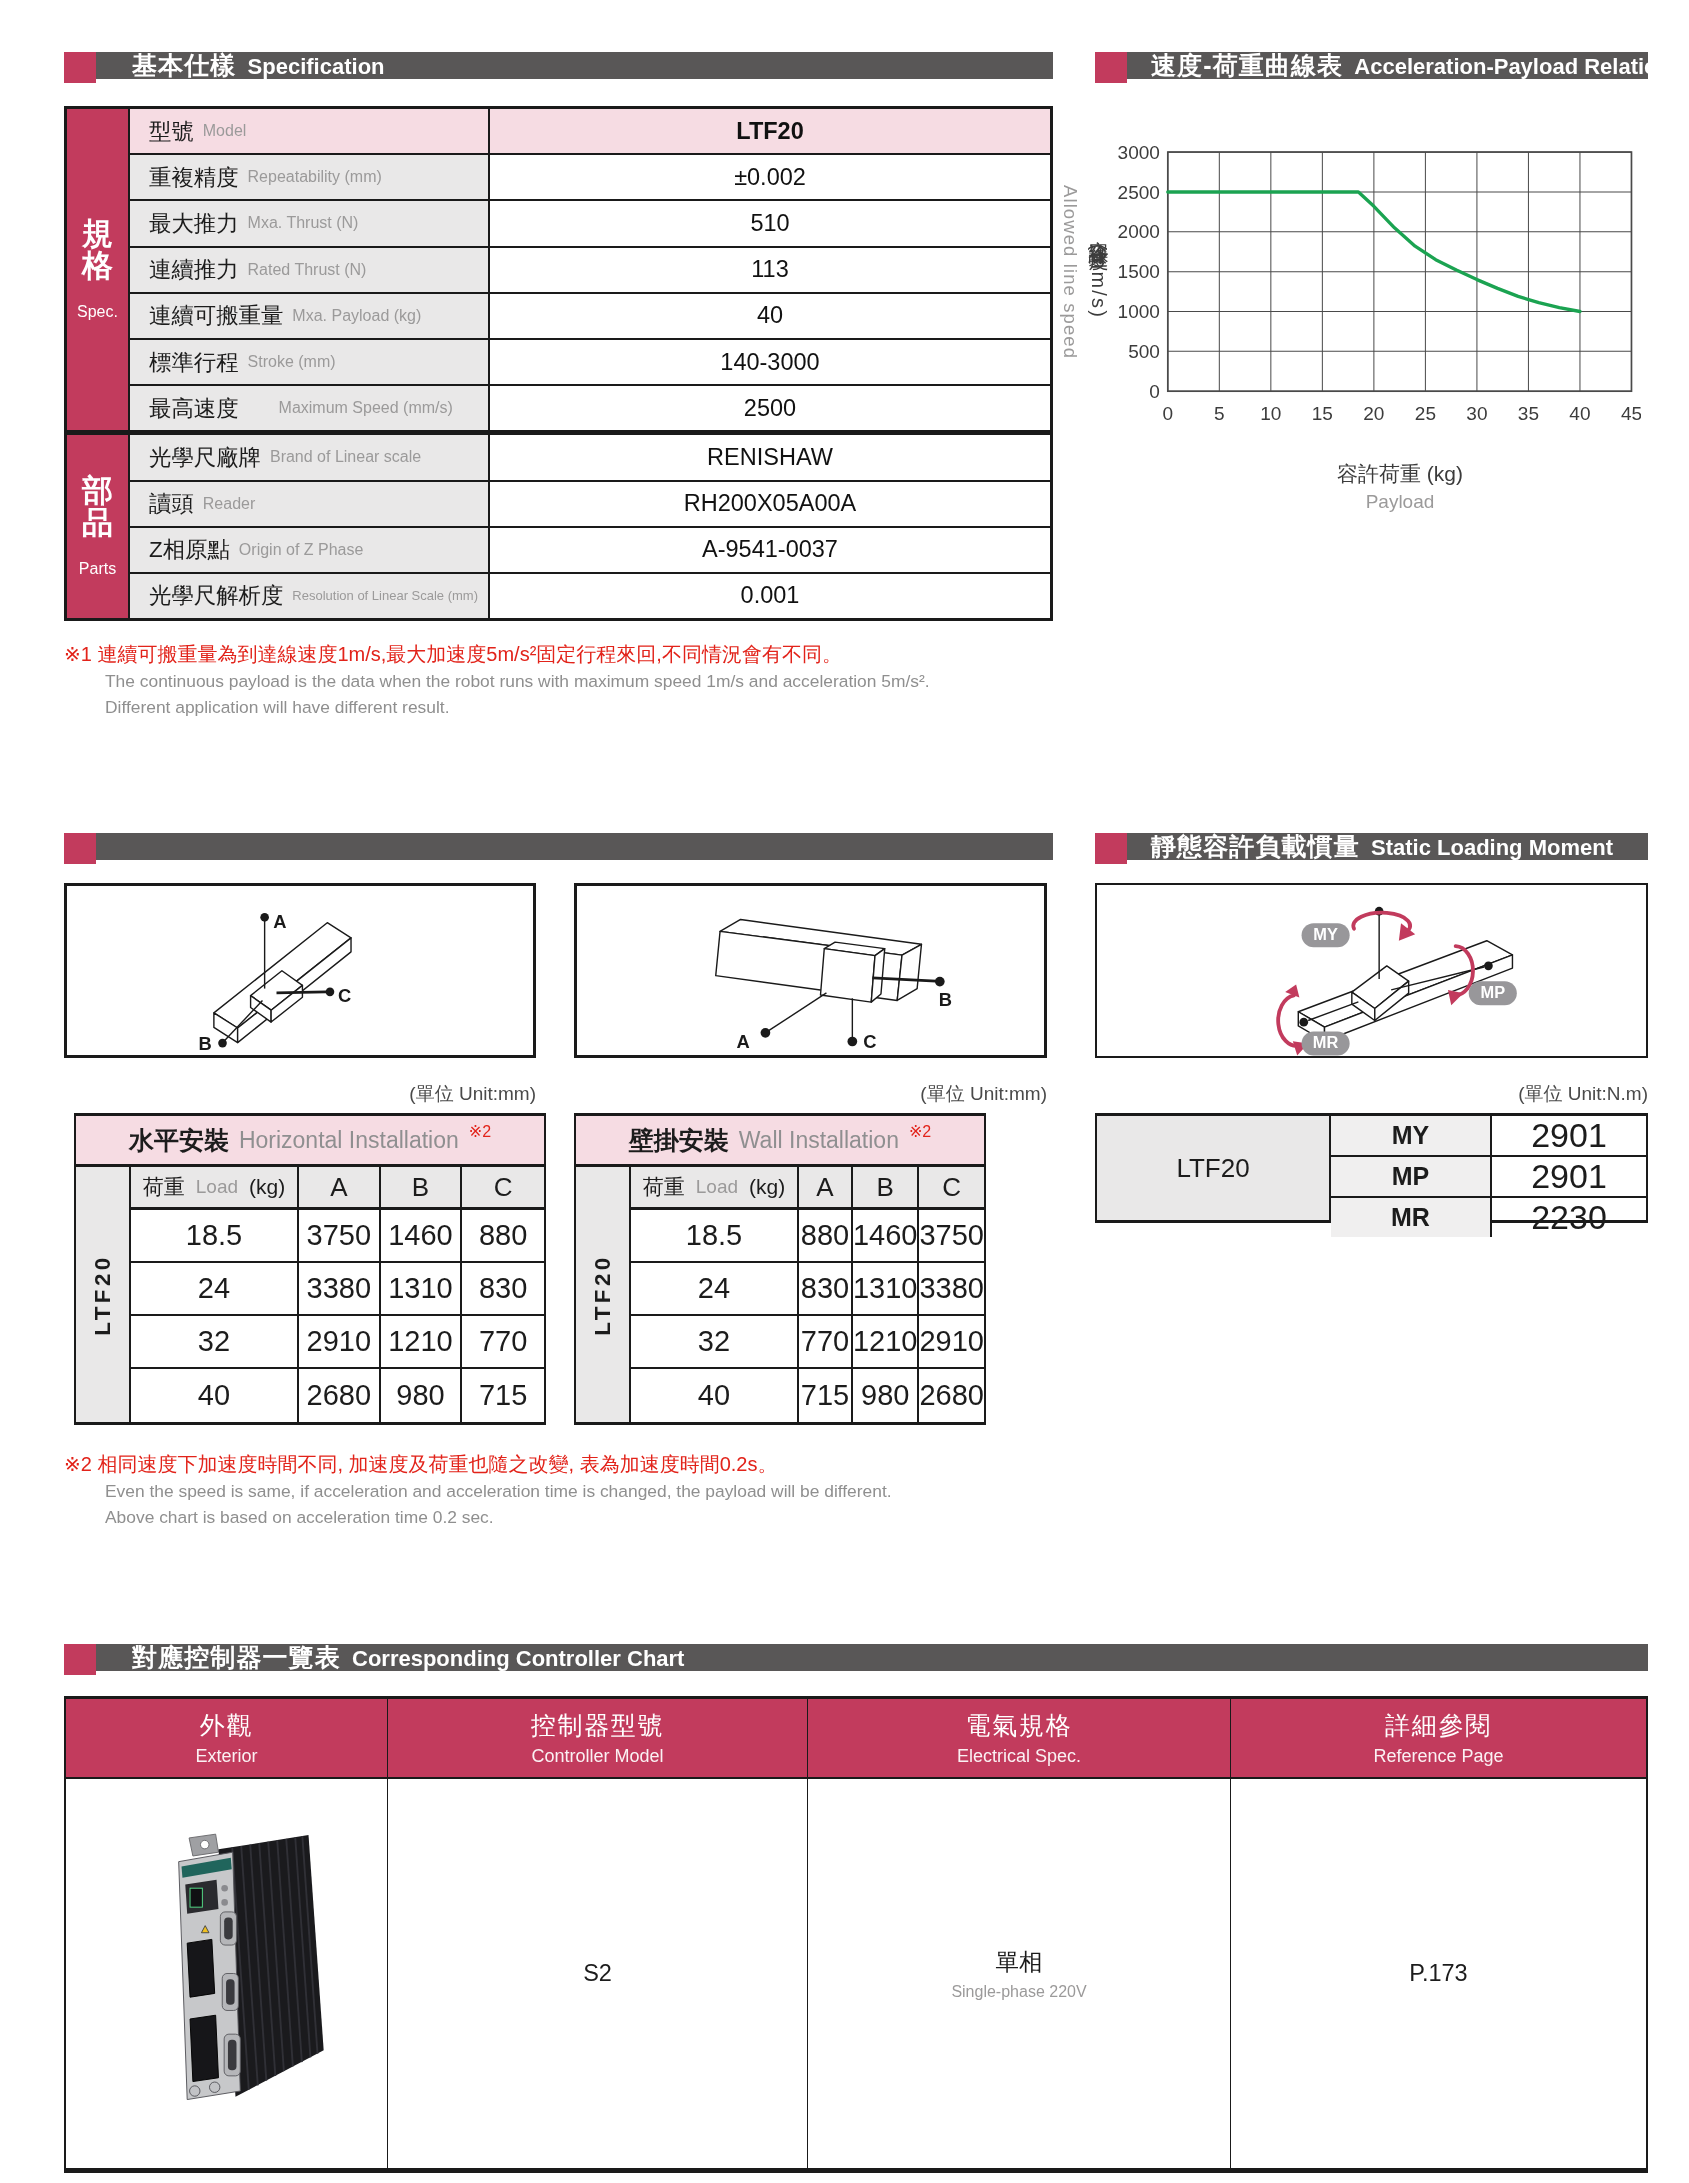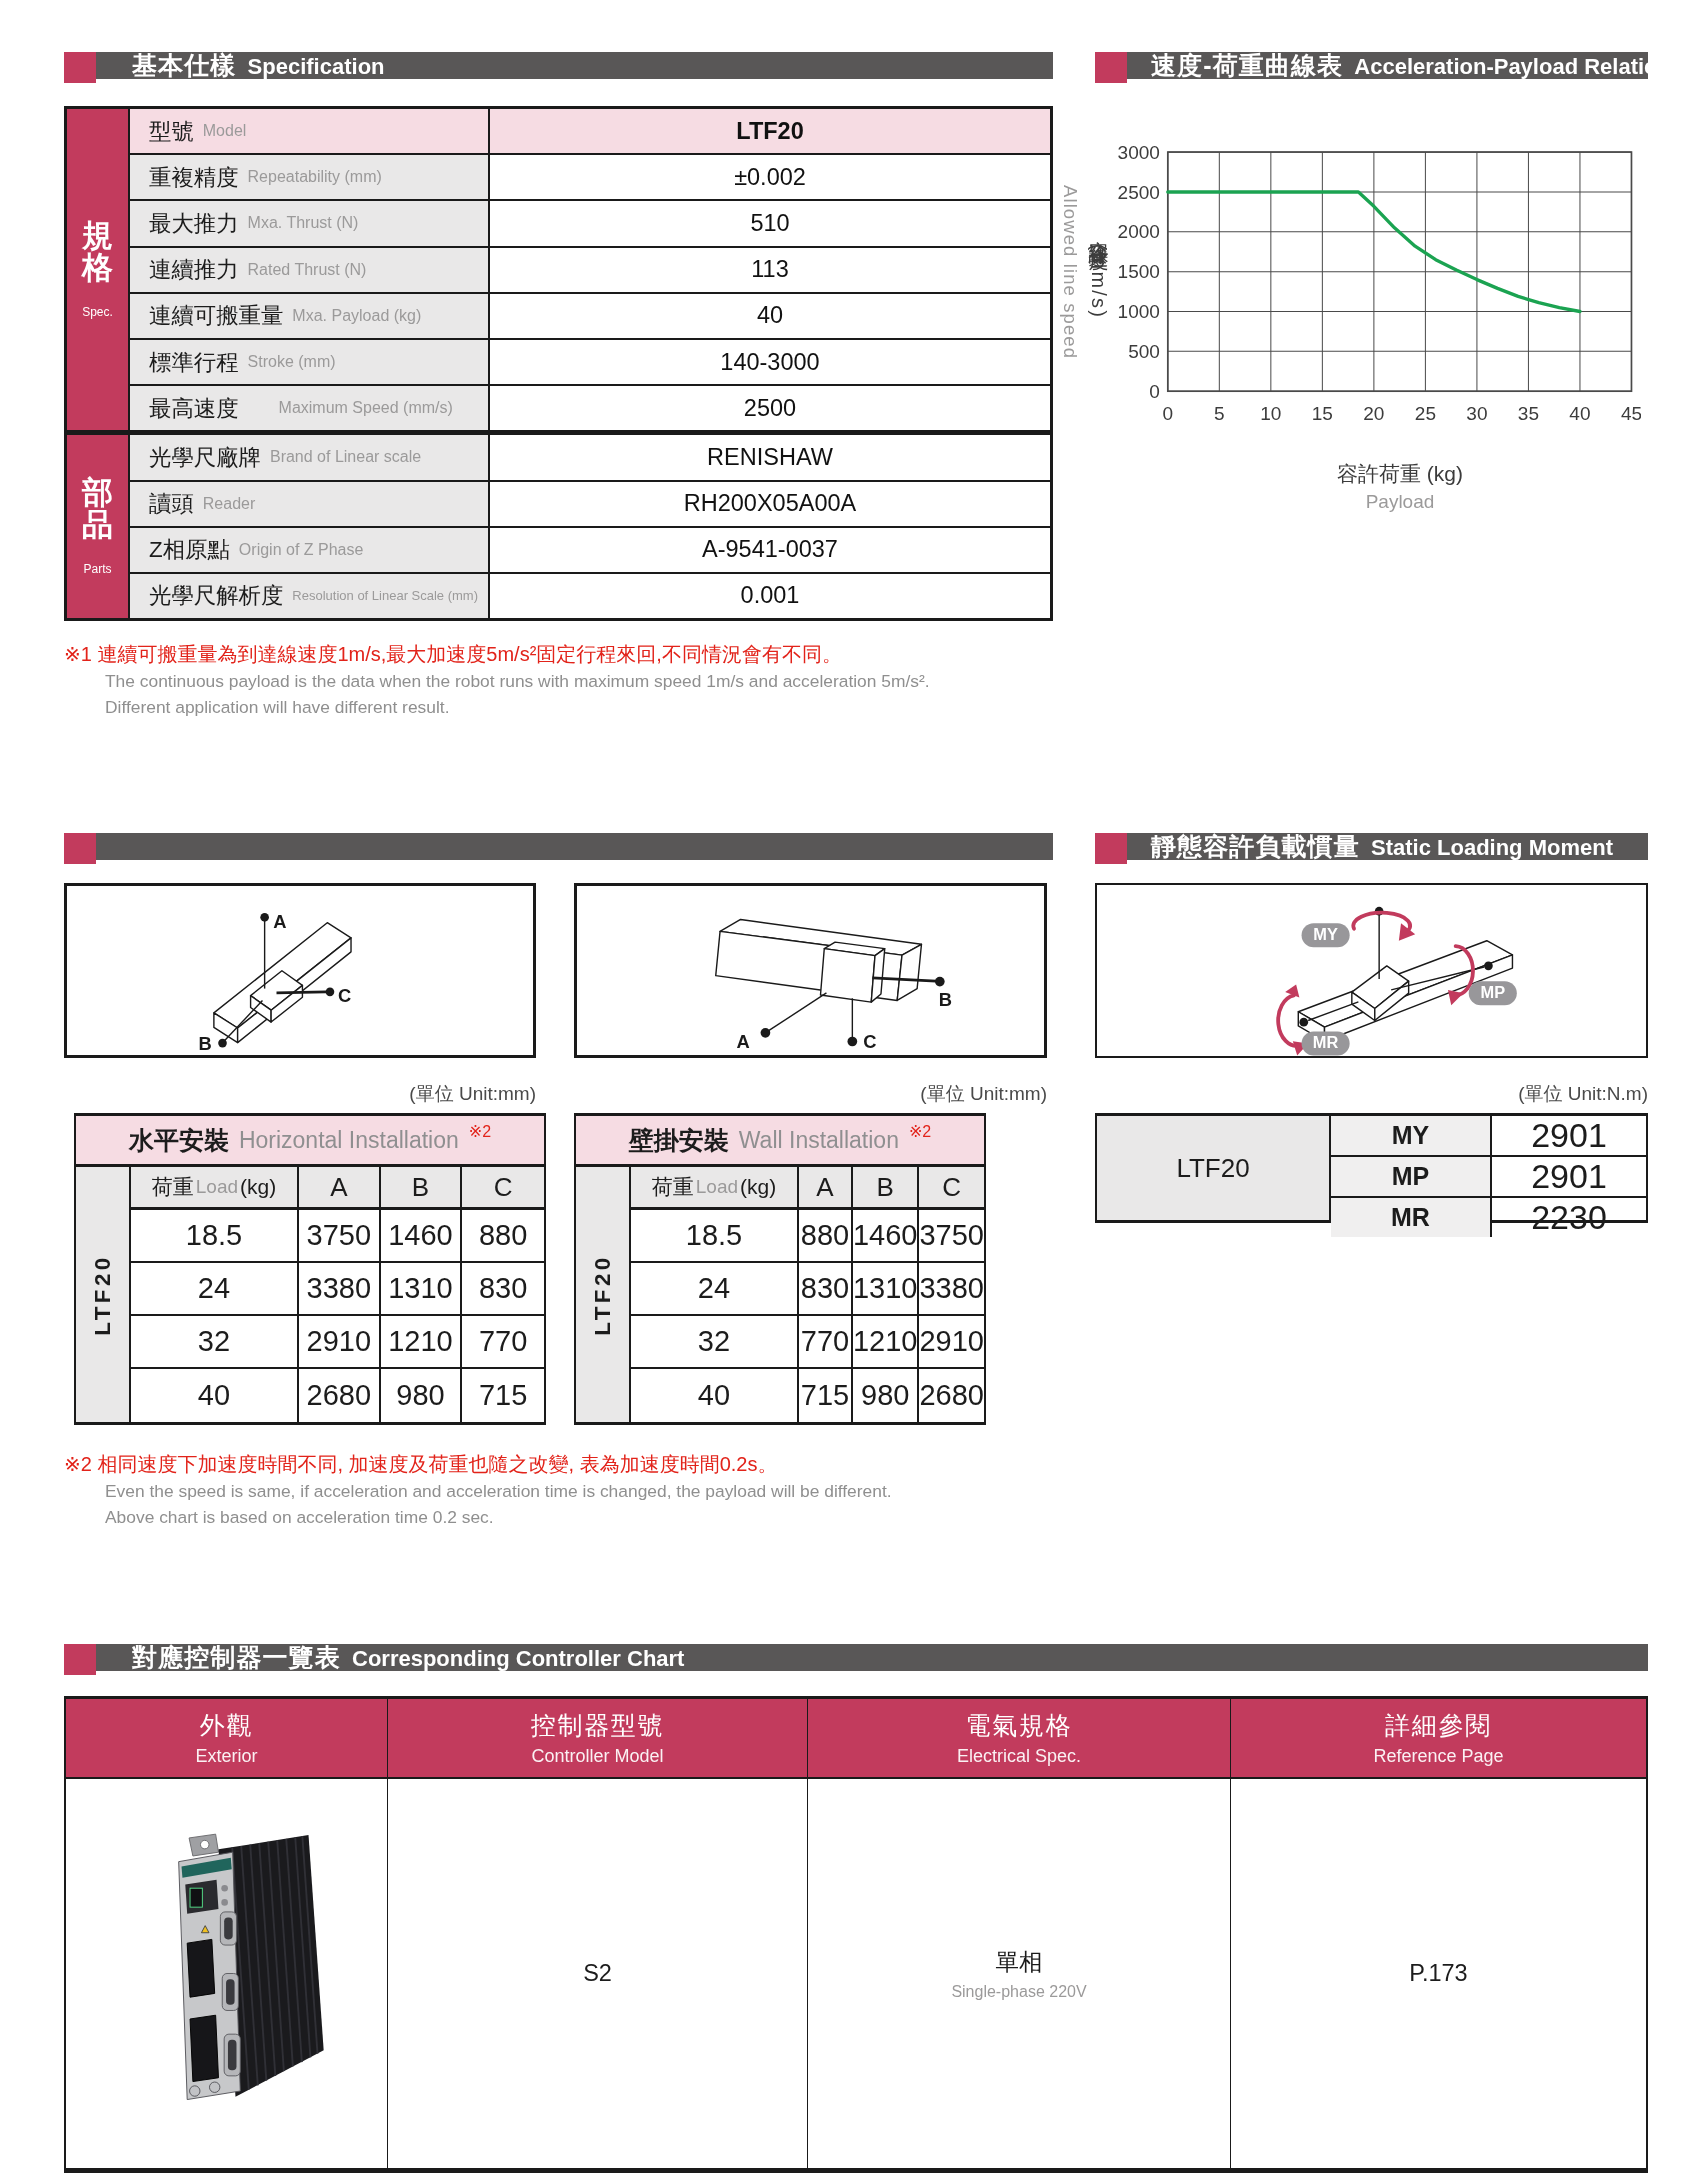--- a/index.html
+++ b/index.html
@@ -14,21 +14,21 @@
   .secbar .ttl .en{font-size:22px;font-weight:bold;}
 
   
   .spec-table{position:absolute;left:64px;top:106px;width:989px;height:515px;
               border:3.4px solid #1A1A1A;display:flex;box-sizing:border-box;background:#fff;}
   .spec-side{width:63px;display:flex;flex-direction:column;border-right:2.2px solid #1A1A1A;box-sizing:border-box;}
   .side-cell{background:#C23B5D;display:flex;flex-direction:column;align-items:center;justify-content:center;color:#fff;box-sizing:border-box;}
   .side-cell.first{flex:7;border-bottom:5px solid #1A1A1A;}
   .side-cell.second{flex:4;}
   .side-zh{width:1.05em;font-size:31px;font-weight:bold;line-height:1.04;word-break:break-all;text-align:center;}
-  .side-en{font-size:12px;margin-top:20px;}
+  .side-en{font-size:16px;margin-top:20px;}
   .spec-labels{width:360px;display:flex;flex-direction:column;border-right:2.2px solid #1A1A1A;box-sizing:border-box;}
   .spec-values{flex:1;display:flex;flex-direction:column;}
   .srow{flex:1;display:flex;align-items:center;box-sizing:border-box;border-bottom:2.2px solid #1A1A1A;}
   .srow.last{border-bottom:none;}
   .srow.thick{border-bottom:5px solid #1A1A1A;gap:40px;}
   .lab{background:#E9E8E8;padding-left:19px;gap:9px;}
   .lab .zh{font-size:22.4px;color:#1c1c1c;white-space:nowrap;}
   .lab .en{font-size:16px;color:#9B9A9A;white-space:nowrap;}
   .lab.compact .en{font-size:13px;}
   .val{justify-content:center;background:#ffffff;font-size:23.5px;color:#111;}
@@ -78,21 +78,21 @@
   .inst-pink .en{font-size:23px;color:#8F8F90;}
   .inst-pink .ref{font-size:16px;color:#E2231A;position:relative;top:-9px;}
   .inst-body{flex:1;display:flex;}
   .inst-side{width:55px;background:#E9E8E8;border-right:2.2px solid #1A1A1A;box-sizing:border-box;
              display:flex;align-items:center;justify-content:center;}
   .rot90{transform:rotate(-90deg);white-space:nowrap;font-size:22.4px;font-weight:bold;letter-spacing:3.4px;color:#1c1c1c;}
   .inst-grid{flex:1;display:grid;grid-template-columns:168px 1fr 1fr 1fr;grid-template-rows:43px repeat(4,1fr);}
   .ic{display:flex;align-items:center;justify-content:center;box-sizing:border-box;
       border-right:2.2px solid #1A1A1A;border-bottom:2.2px solid #1A1A1A;}
   .ic.hdr{background:#E9E8E8;border-bottom:3.9px solid #1A1A1A;font-size:26px;color:#1c1c1c;}
-  .ic.hdr.loadh{gap:2px;font-size:21px;align-items:center;}
+  .ic.hdr.loadh{gap:11px;font-size:21px;align-items:center;}
   .ic.hdr .gy{color:#9B9A9A;font-size:19px;}
   .ic.lastcol{border-right:none;}
   .ic.lastrow{border-bottom:none;}
   .ic.data{font-size:29px;color:#1c1c1c;background:#fff;}
 
   
   .stat-table{position:absolute;border-top:3.9px solid #1A1A1A;border-bottom:3.9px solid #1A1A1A;
               border-left:2.2px solid #1A1A1A;border-right:2.2px solid #1A1A1A;box-sizing:border-box;
               display:flex;background:#fff;}
   .stat-model{width:234px;background:#E9E8E8;border-right:2.2px solid #1A1A1A;box-sizing:border-box;

